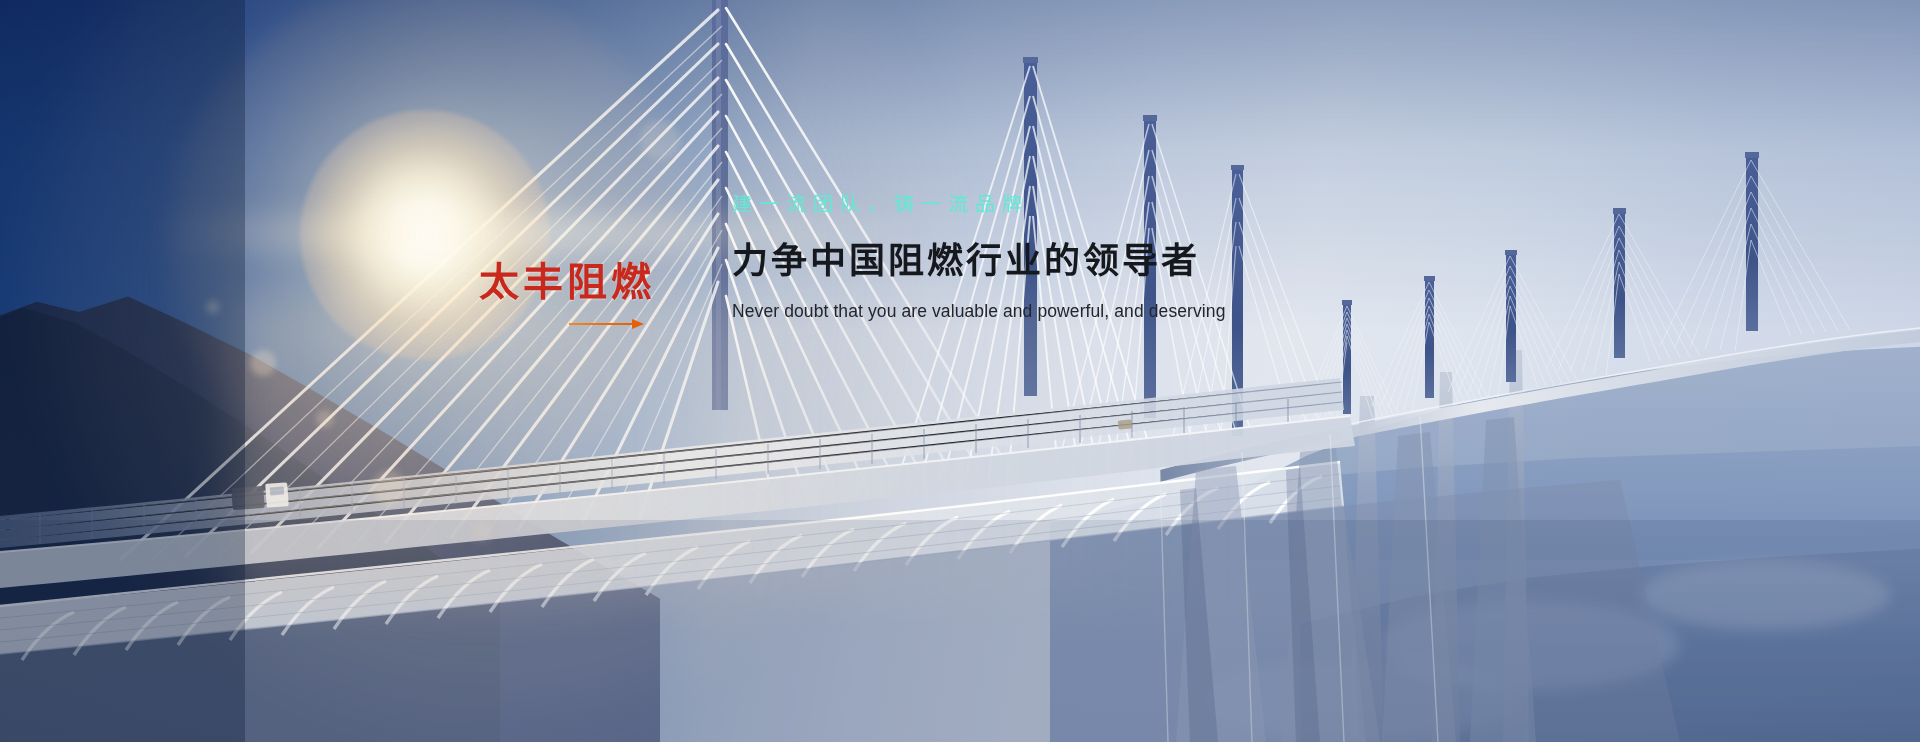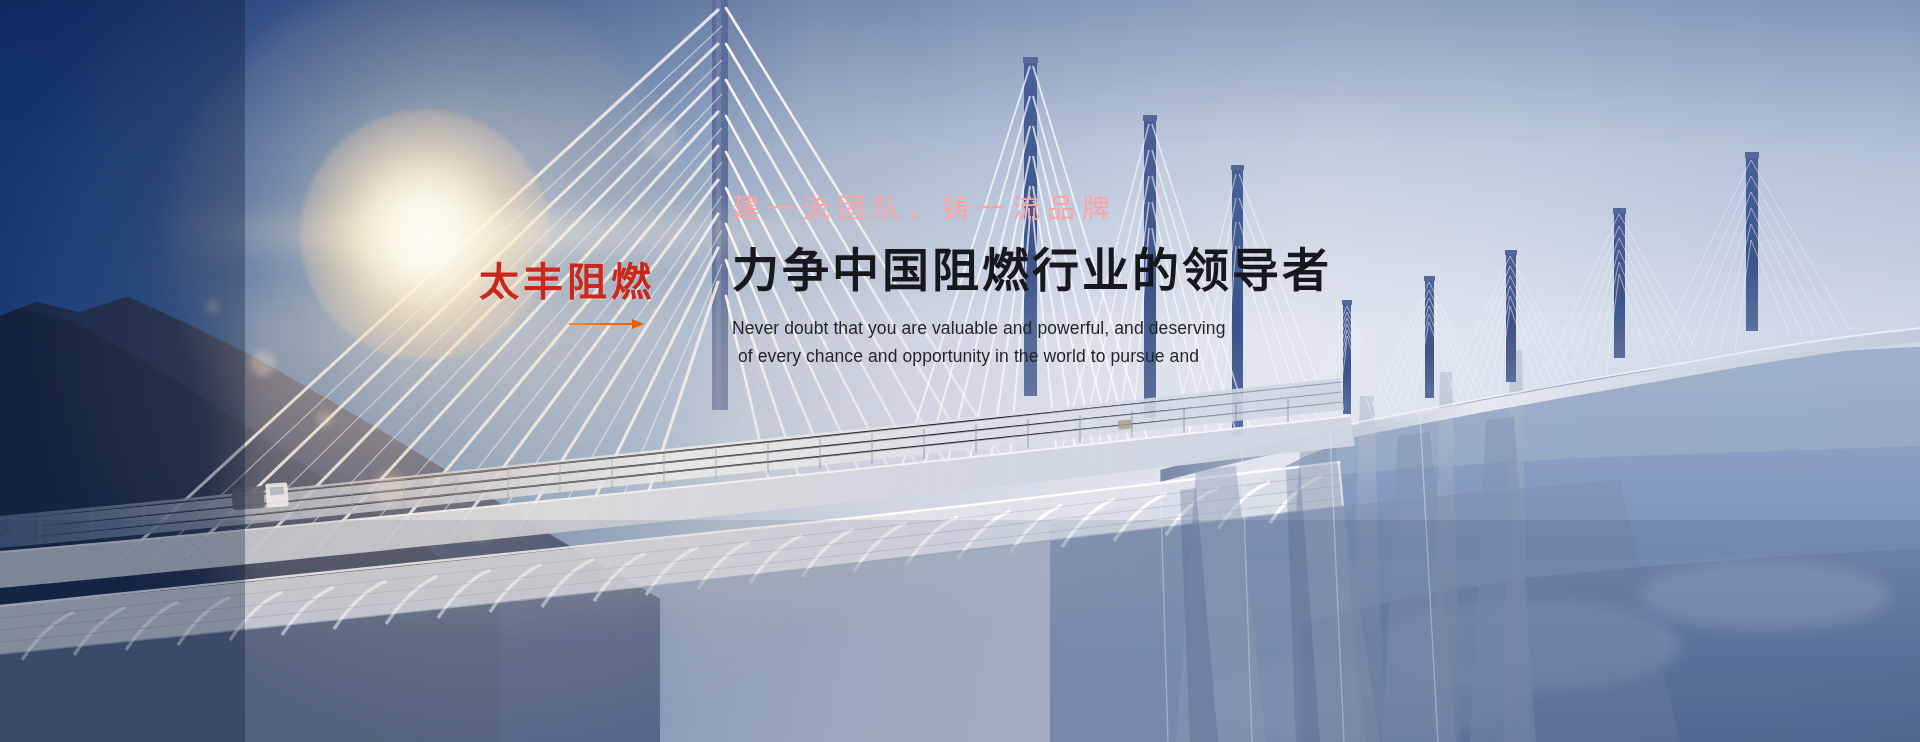--- a/index.html
+++ b/index.html
@@ -196,30 +196,30 @@
     border-left: 12px solid #e4600c;
     border-top: 5px solid transparent;
     border-bottom: 5px solid transparent;
   }
 
   .headline-block {
     position: absolute; left: 732px; top: 192px;
   }
   .sub-cn {
     font-family: "DejaVu Serif", "Liberation Serif", serif;
-    font-size: 28px;
-    color: #fca5a5;
+    font-size: 20px;
+    color: #5eead4;
     letter-spacing: 7px;
     line-height: 1.2;
     white-space: nowrap;
   }
   .main-cn {
-    margin-top: 18px;
+    margin-top: 24px;
     font-family: "DejaVu Sans", "Liberation Sans", sans-serif;
-    font-size: 47px;
+    font-size: 36px;
     font-weight: 700;
     color: #15181d;
     letter-spacing: 3px;
     line-height: 1.15;
     white-space: nowrap;
   }
   .desc-en {
     margin-top: 16px;
     font-family: "Liberation Sans", "DejaVu Sans", sans-serif;
     font-size: 17.5px;
@@ -557,18 +557,17 @@
         <span class="shaft"></span>
         <span class="head"></span>
       </div>
     </div>
 
     <div class="headline-block">
       <div class="sub-cn">建一流团队，铸一流品牌</div>
       <div class="main-cn">力争中国阻燃行业的领导者</div>
       <div class="desc-en">
         <span class="ln">Never doubt that you are valuable and powerful, and deserving</span>
-        <span class="ln indent"> of every chance and opportunity in the world to pursue and</span>
       </div>
     </div>
 
   </div>
 </div>
 
 </body></html>

